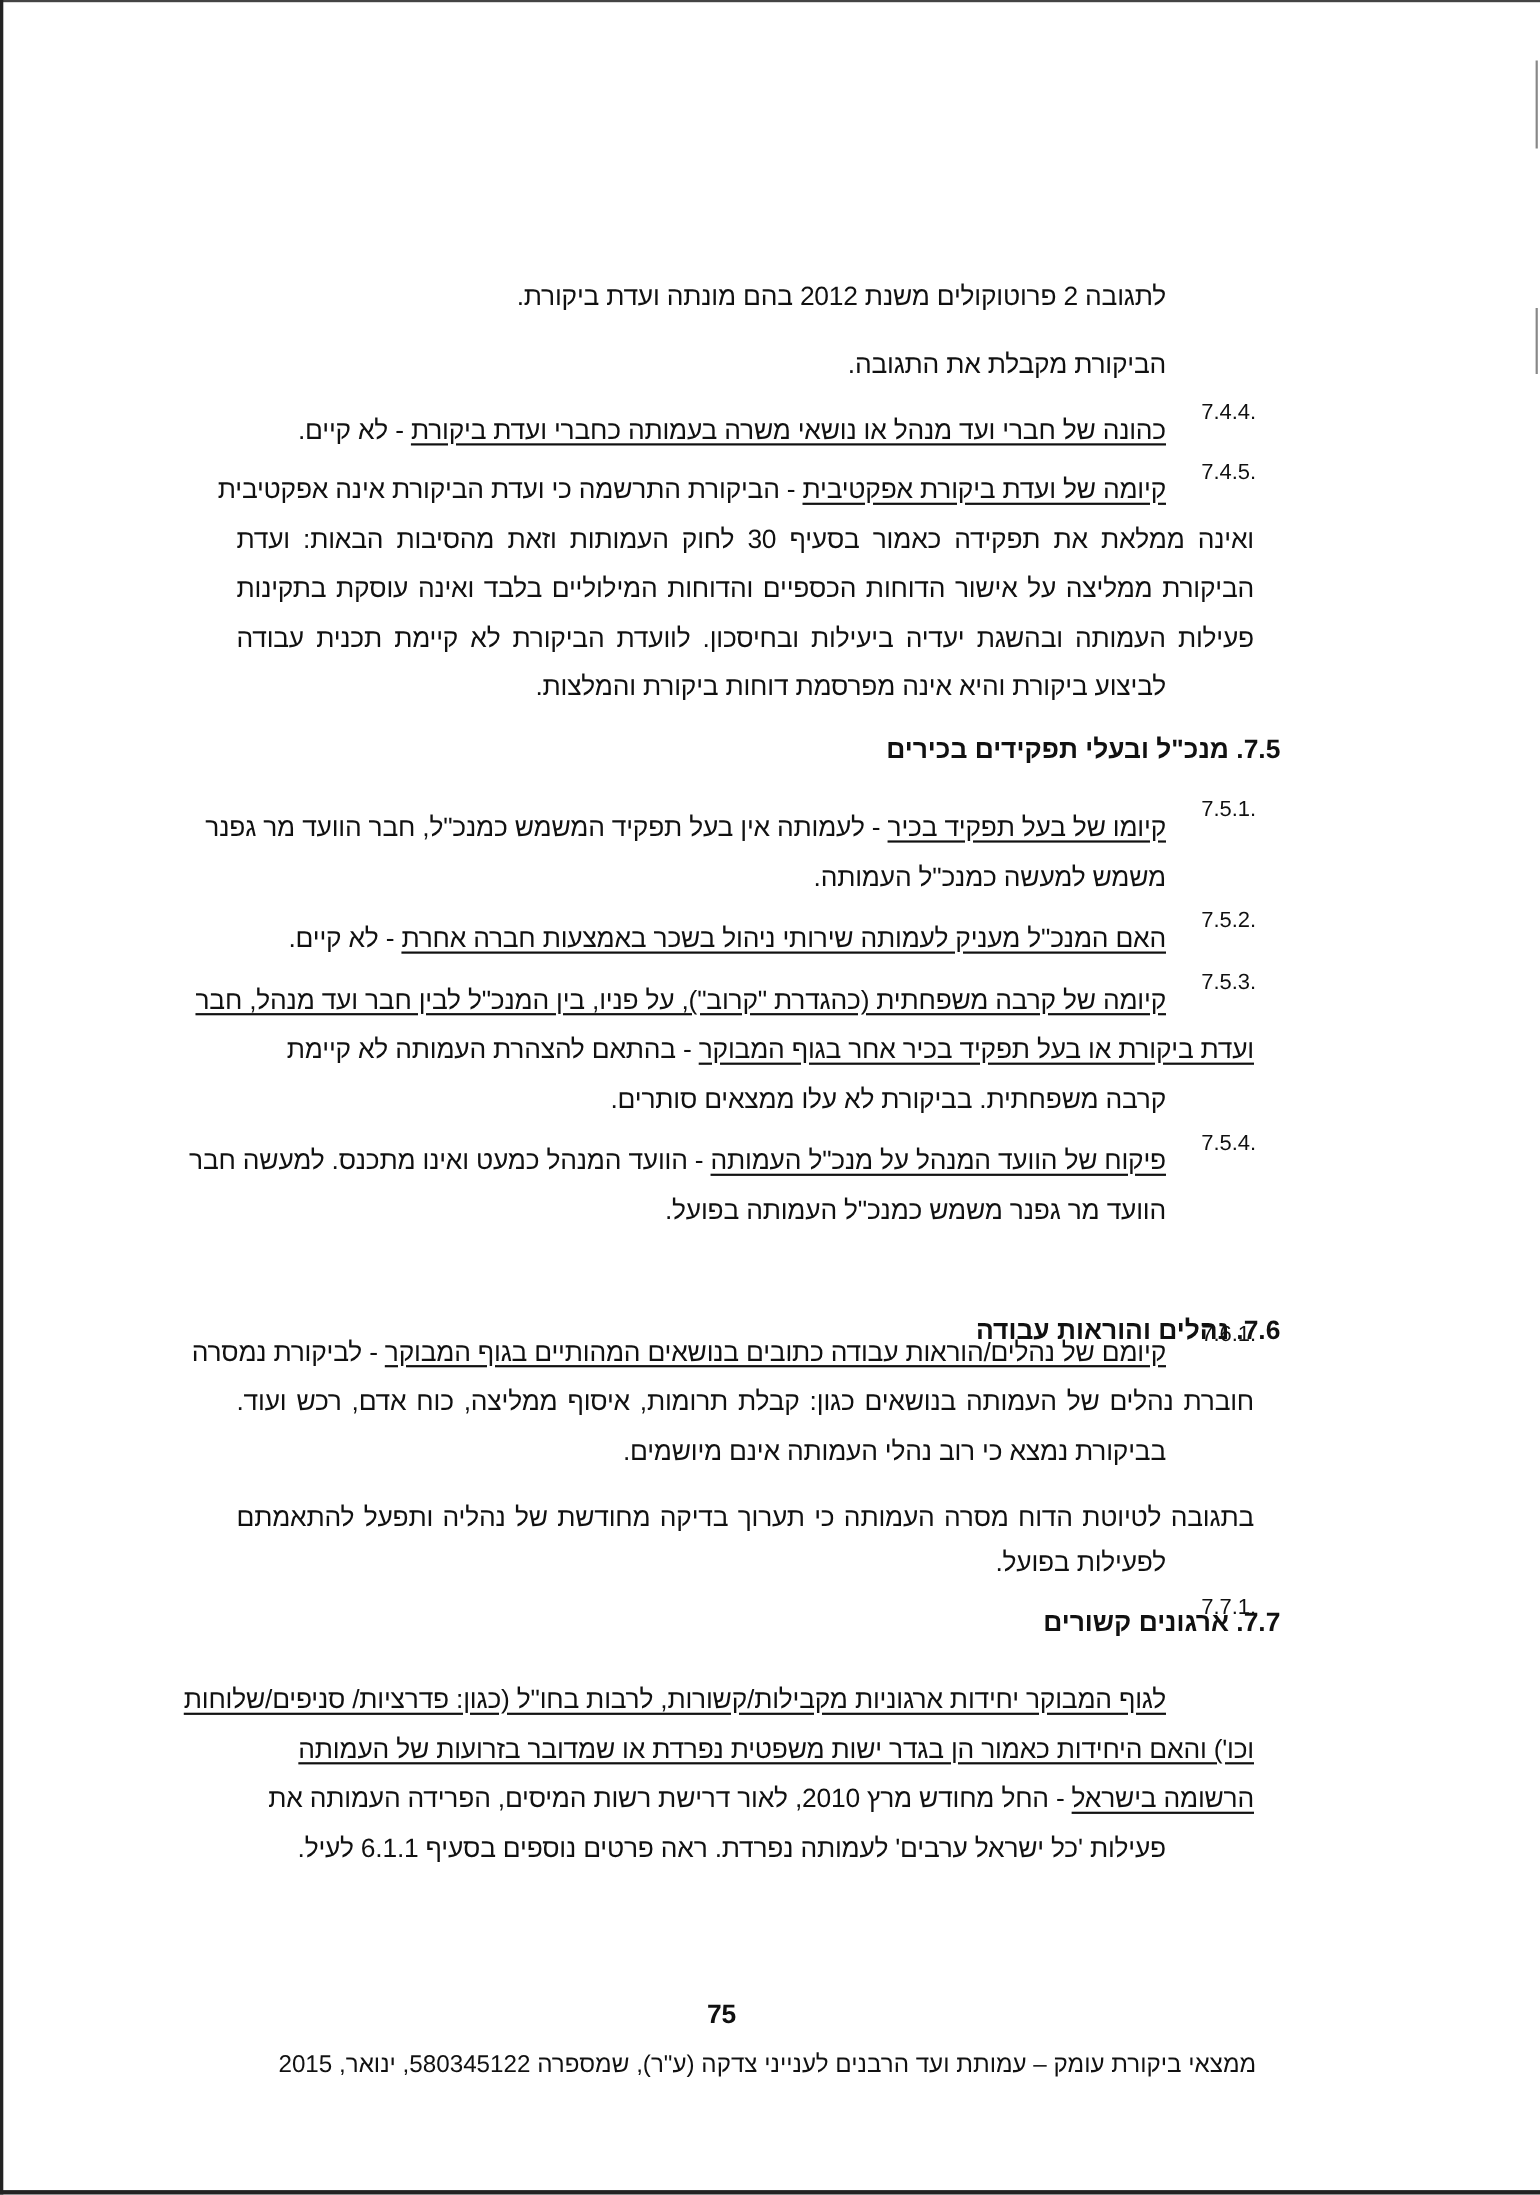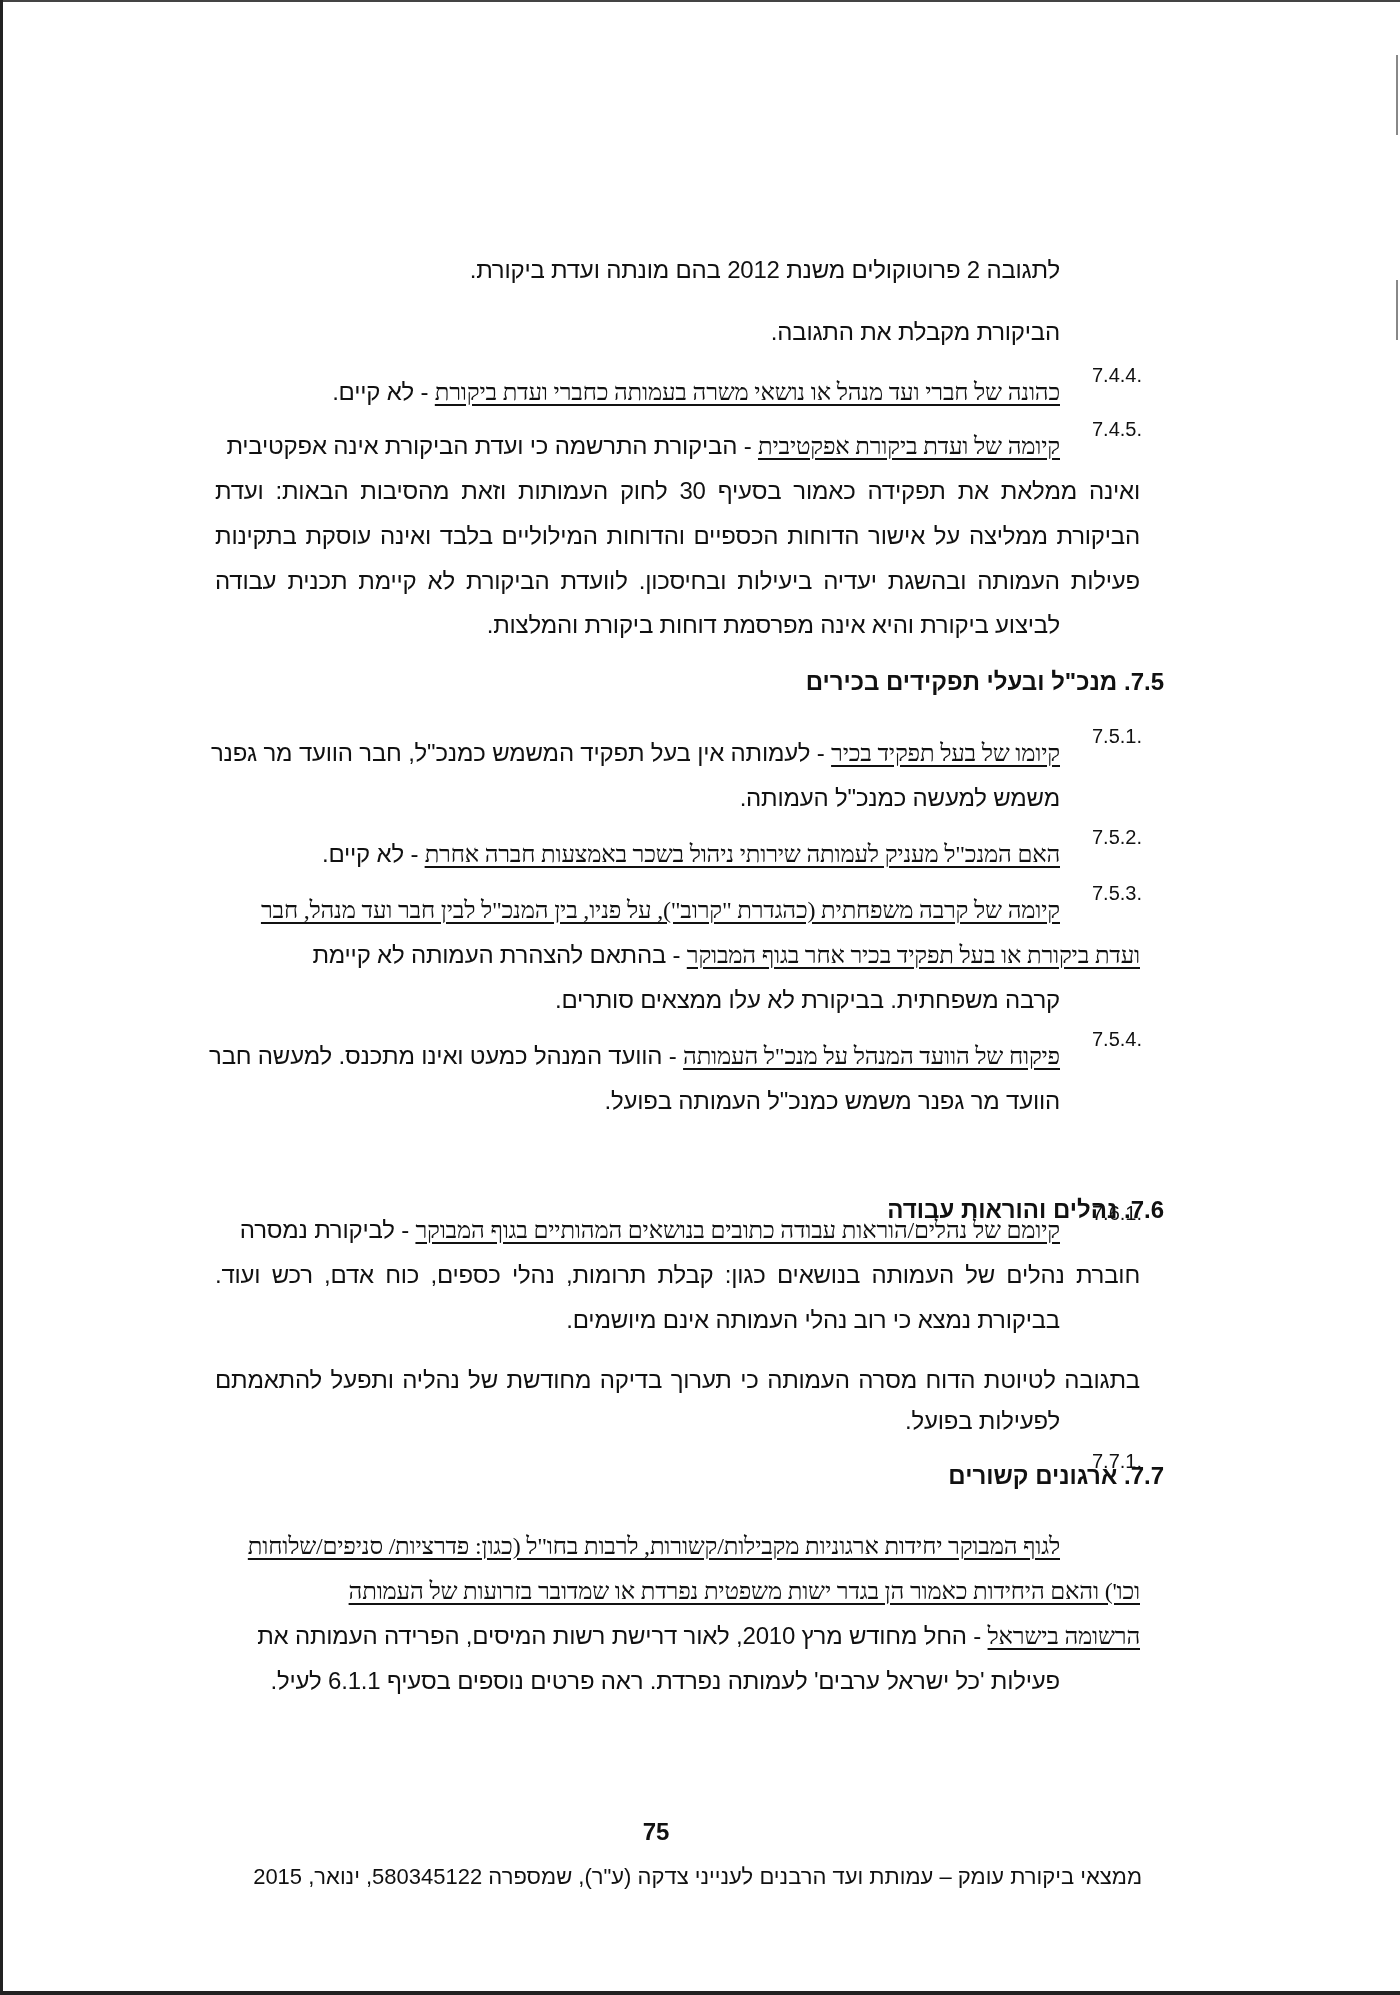--- a/index.html
+++ b/index.html
@@ -9,21 +9,21 @@
     }
     .scan-edge-left { position: absolute; left: 0; top: 0; width: 3px; height: 1995px; background: #222; }
     .scan-edge-top { position: absolute; left: 0; top: 0; width: 1400px; height: 2px; background: #444; }
     .scan-edge-bottom { position: absolute; left: 0; bottom: 0; width: 1400px; height: 4px; background: #222; }
     .scan-edge-right { position: absolute; right: 2px; top: 55px; width: 2px; height: 80px; background: #888; }
     .scan-edge-right2 { position: absolute; right: 2px; top: 280px; width: 2px; height: 60px; background: #888; }
     .page { position: absolute; left: 135px; width: 1005px; direction: rtl; text-align: right; }
     .line { position: absolute; right: 0; font-size: 24px; white-space: nowrap; letter-spacing: -0.2px; margin-top: 14px; }
     .num { position: absolute; right: -2px; font-size: 20px; direction: ltr; }
     .indent { right: 80px; }
-    .u { text-decoration: underline; text-underline-offset: 4px; font-family: Liberation Serif, serif; }
+    .u { text-decoration: underline; text-underline-offset: 4px; }
     .heading { position: absolute; right: -24px; font-size: 24px; font-weight: bold; white-space: nowrap; }
     .justify { width: 925px; text-align: justify; text-align-last: justify; }
     .page-number { position: absolute; left: 0; width: 1312px; top: 1818px; text-align: center; font-size: 24px; font-weight: bold; }
     .footer { position: absolute; right: 258px; top: 1864px; font-size: 22px; direction: rtl; white-space: nowrap; }
   </style>
 </head>
 <body>
 
 <div class="scan-edge-top"></div>
 <div class="scan-edge-left"></div>
@@ -74,21 +74,21 @@
     <span class="num" style="top:1028px">7.5.4.</span>
     <div class="line indent" style="top:1028px"><span class="u">פיקוח של הוועד המנהל על מנכ"ל העמותה</span><span> - הוועד המנהל כמעט ואינו מתכנס. למעשה חבר</span></div>
     <div class="line indent" style="top:1073px">הוועד מר גפנר משמש כמנכ"ל העמותה בפועל.</div>
   </div>
 
   <div class="heading" style="top:1196px">7.6. נהלים והוראות עבודה</div>
 
   <div>
     <span class="num" style="top:1202px">7.6.1.</span>
     <div class="line indent" style="top:1202px"><span class="u">קיומם של נהלים/הוראות עבודה כתובים בנושאים המהותיים בגוף המבוקר</span><span> - לביקורת נמסרה</span></div>
-    <div class="line justify" style="top:1247px">חוברת נהלים של העמותה בנושאים כגון: קבלת תרומות, נהלי כספים, כוח אדם, רכש ועוד.</div>
+    <div class="line justify" style="top:1247px">חוברת נהלים של העמותה בנושאים כגון: קבלת תרומות, איסוף ממליצה, כוח אדם, רכש ועוד.</div>
     <div class="line indent" style="top:1292px">בביקורת נמצא כי רוב נהלי העמותה אינם מיושמים.</div>
   </div>
 
   <div class="line justify" style="top:1352px">בתגובה לטיוטת הדוח מסרה העמותה כי תערוך בדיקה מחודשת של נהליה ותפעל להתאמתם</div>
   <div class="line indent" style="top:1393px">לפעילות בפועל.</div>
 
   <div class="heading" style="top:1462px">7.7. ארגונים קשורים</div>
 
   <div>
     <span class="num" style="top:1450px">7.7.1.</span>

